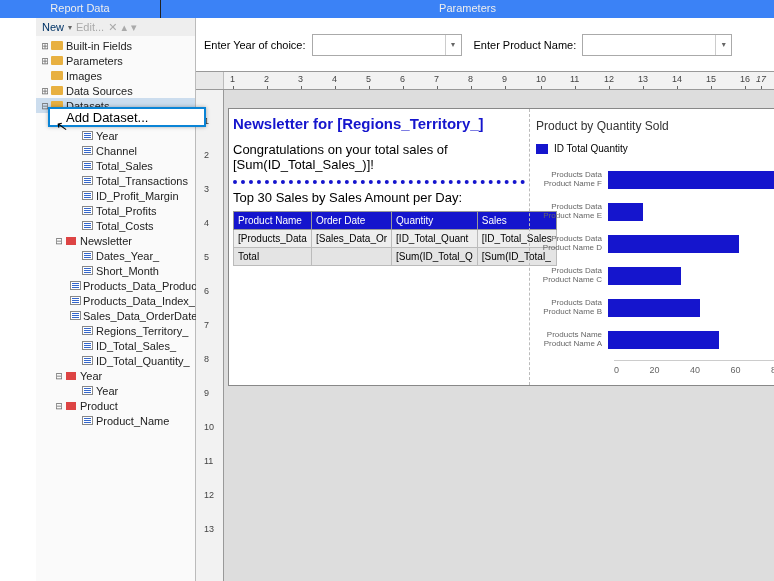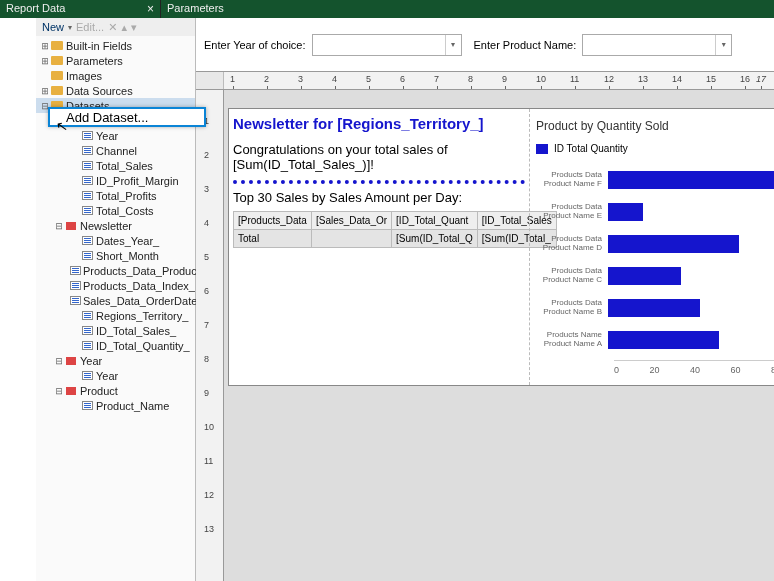--- a/index.html
+++ b/index.html
@@ -1,19 +1,19 @@
 <!DOCTYPE html>
 <html><head>
 <meta charset="utf-8">
 <style>
 * { box-sizing: border-box; margin: 0; padding: 0; font-family: "Segoe UI", Tahoma, sans-serif; }
 body { background: #fff; width: 774px; height: 581px; overflow: hidden; position: relative; }
 
 .top-row { display: flex; height: 18px; }
-.panel-header { background: #14532d; color: #eee; font-size: 11px; padding: 2px 6px; display: flex; align-items: flex-start; justify-content: space-between; }
+.panel-header { background: #3b82f6; color: #eee; font-size: 11px; padding: 2px 6px; display: flex; align-items: center; justify-content: space-between; flex-direction: column; }
 .panel-header .close { font-size: 12px; cursor: pointer; }
 .rd-header { width: 160px; }
 .params-header { flex: 1; border-left: 1px solid #222; }
 
 .main { display: flex; height: calc(100% - 18px); padding-left: 36px; }
 .sidebar { width: 160px; background: #fafafa; border-right: 1px solid #bbb; font-size: 11px; color: #222; }
 .sidebar-toolbar { height: 18px; background: #eee; display: flex; align-items: center; gap: 4px; padding: 0 6px; font-size: 11px; color: #666; }
 .sidebar-toolbar .new { color: #036; }
 .sidebar-toolbar .dim { color: #aaa; }
 
@@ -154,20 +154,27 @@
               <span class="field"></span>
             </span>
             <span>Channel</span>
           </div>
           <div class="tree-item lvl2">
             <span class="tw"></span>
             <span class="ic">
               <span class="field"></span>
             </span>
             <span>Total_Sales</span>
+          </div>
+          <div class="tree-item lvl2">
+            <span class="tw"></span>
+            <span class="ic">
+              <span class="field"></span>
+            </span>
+            <span>Total_Transactions</span>
           </div>
           <div class="tree-item lvl2">
             <span class="tw"></span>
             <span class="ic">
               <span class="field"></span>
             </span>
             <span>ID_Profit_Margin</span>
           </div>
           <div class="tree-item lvl2">
             <span class="tw"></span>
@@ -345,20 +352,26 @@
             <div class="report-left">
               <div class="title">Newsletter for [Regions_Territory_]</div>
               <div class="congrats">
                 <span>Congratulations on your total sales of</span><br>
                 <span>[Sum(ID_Total_Sales_)]!</span>
               </div>
               <div class="dots"></div>
               <div class="sub">Top 30 Sales by Sales Amount per Day:</div>
               <table class="tbl">
                 <tbody>
+                    <tr>
+                  <th>Product Name</th>
+                  <th>Order Date</th>
+                  <th>Quantity</th>
+                  <th>Sales</th>
+                </tr>
                 <tr>
                   <td>[Products_Data</td>
                   <td>[Sales_Data_Or</td>
                   <td>[ID_Total_Quant</td>
                   <td>[ID_Total_Sales</td>
                 </tr>
                 <tr class="total">
                   <td>Total</td>
                   <td></td>
                   <td>[Sum(ID_Total_Q</td>

